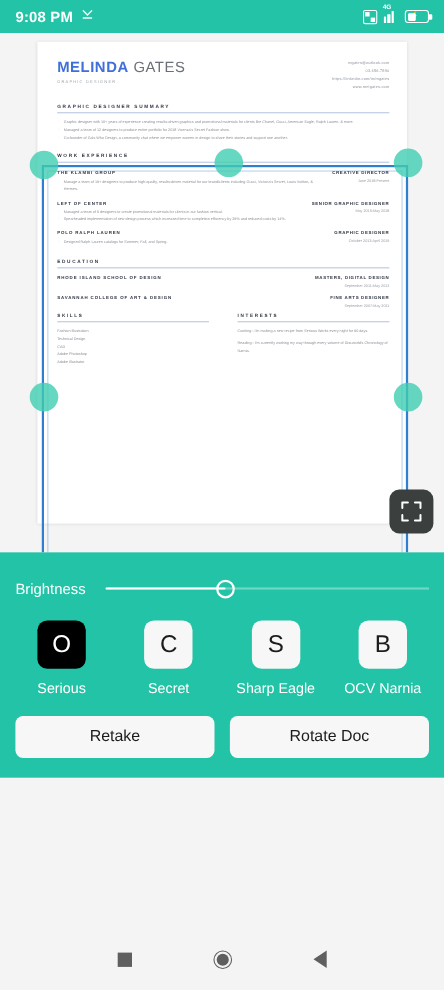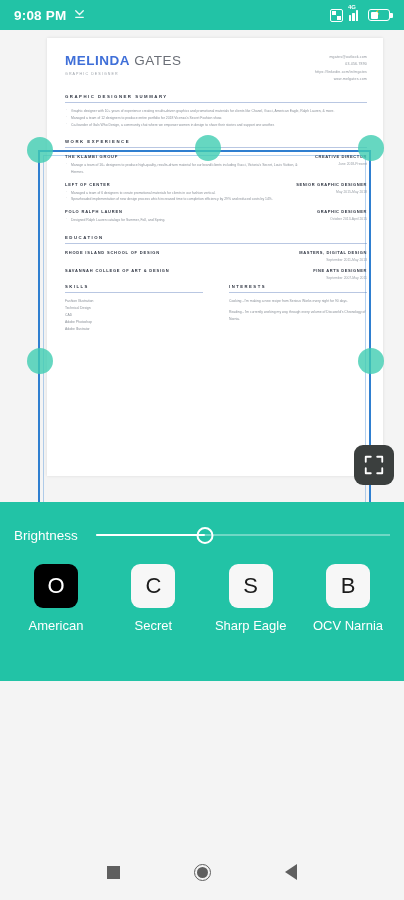--- a/index.html
+++ b/index.html
@@ -57,21 +57,21 @@
 
   .edit-icon { width: 24px; height: 24px; position: relative; cursor: pointer; }
   .check-icon { width: 26px; height: 26px; position: relative; cursor: pointer; }
 
   
   .preview-area {
     position: relative; height: 472px; background: #f4f4f4;
     overflow: hidden;
   }
   .doc-page {
-    position: absolute; left: 47px; top: 8px; width: 336px; height: 438px;
+    position: absolute; left: 34px; top: 8px; width: 336px; height: 438px;
     background: #ffffff;
     box-shadow: 0 0 3px rgba(0,0,0,.10);
     overflow: hidden;
     filter: blur(.35px);
   }
   .doc-inner { padding: 16px 16px 10px 18px; transform: scale(1); }
 
   .doc-name { font-size: 13.5px; letter-spacing: .5px; line-height: 1; }
   .doc-name .b { color: #3f6fd8; font-weight: bold; }
   .doc-name .g { color: #6b6f77; font-weight: 500; }
@@ -119,21 +119,21 @@
   }
 
   .expand-btn {
     position: absolute; right: 10px; bottom: 17px;
     width: 40px; height: 40px; border-radius: 9px;
     background: #3b3f3e; display:flex; align-items:center; justify-content:center;
     cursor: pointer;
   }
 
   
-  .panel { background: #22c3a6; padding: 0 0 24px 0; }
+  .panel { background: #22c3a6; padding: 0 0 12px 0; }
 
   .bright-row { display:flex; align-items:center; padding: 22px 14px 10px 14px; }
   .bright-label { color:#fff; font-size: 13.5px; flex: 0 0 auto; }
   .slider { position: relative; flex: 1 1 auto; margin-left: 18px; height: 22px; display:flex; align-items:center; cursor:pointer;}
   .slider-track { position:absolute; left:0; right:0; height: 2px; background: rgba(255,255,255,.35); }
   .slider-fill { position:absolute; left:0; width: 37%; height: 2.6px; background:#ffffff; border-radius:2px;}
   .slider-thumb {
     position:absolute; left: 37%; width: 17px; height: 17px; border-radius:50%;
     border: 2.4px solid #ffffff; background: transparent; transform: translateX(-50%);
   }
@@ -330,37 +330,39 @@
       <div class="slider">
         <div class="slider-track"></div>
         <div class="slider-fill" style="width: 37%;"></div>
         <div class="slider-thumb" style="left: 37%;"></div>
       </div>
     </div>
 
     <div class="filters">
       <div class="filter sel">
         <div class="sw">O</div>
-        <div class="cap">American</div>
+        <div class="cap">Serious</div>
       </div>
       <div class="filter">
         <div class="sw light">C</div>
         <div class="cap">Secret</div>
       </div>
       <div class="filter">
         <div class="sw light">S</div>
         <div class="cap">Sharp Eagle</div>
       </div>
       <div class="filter">
         <div class="sw light">B</div>
         <div class="cap">OCV Narnia</div>
       </div>
     </div>
 
     <div class="actions">
+      <button class="act-btn">Retake</button>
+      <button class="act-btn">Rotate Doc</button>
     </div>
   </div>
 
   <div class="navbar">
     <div class="nav-sq"></div>
     <div class="nav-home">
         <i></i>
       </div>
     <div class="nav-back"></div>
   </div>

